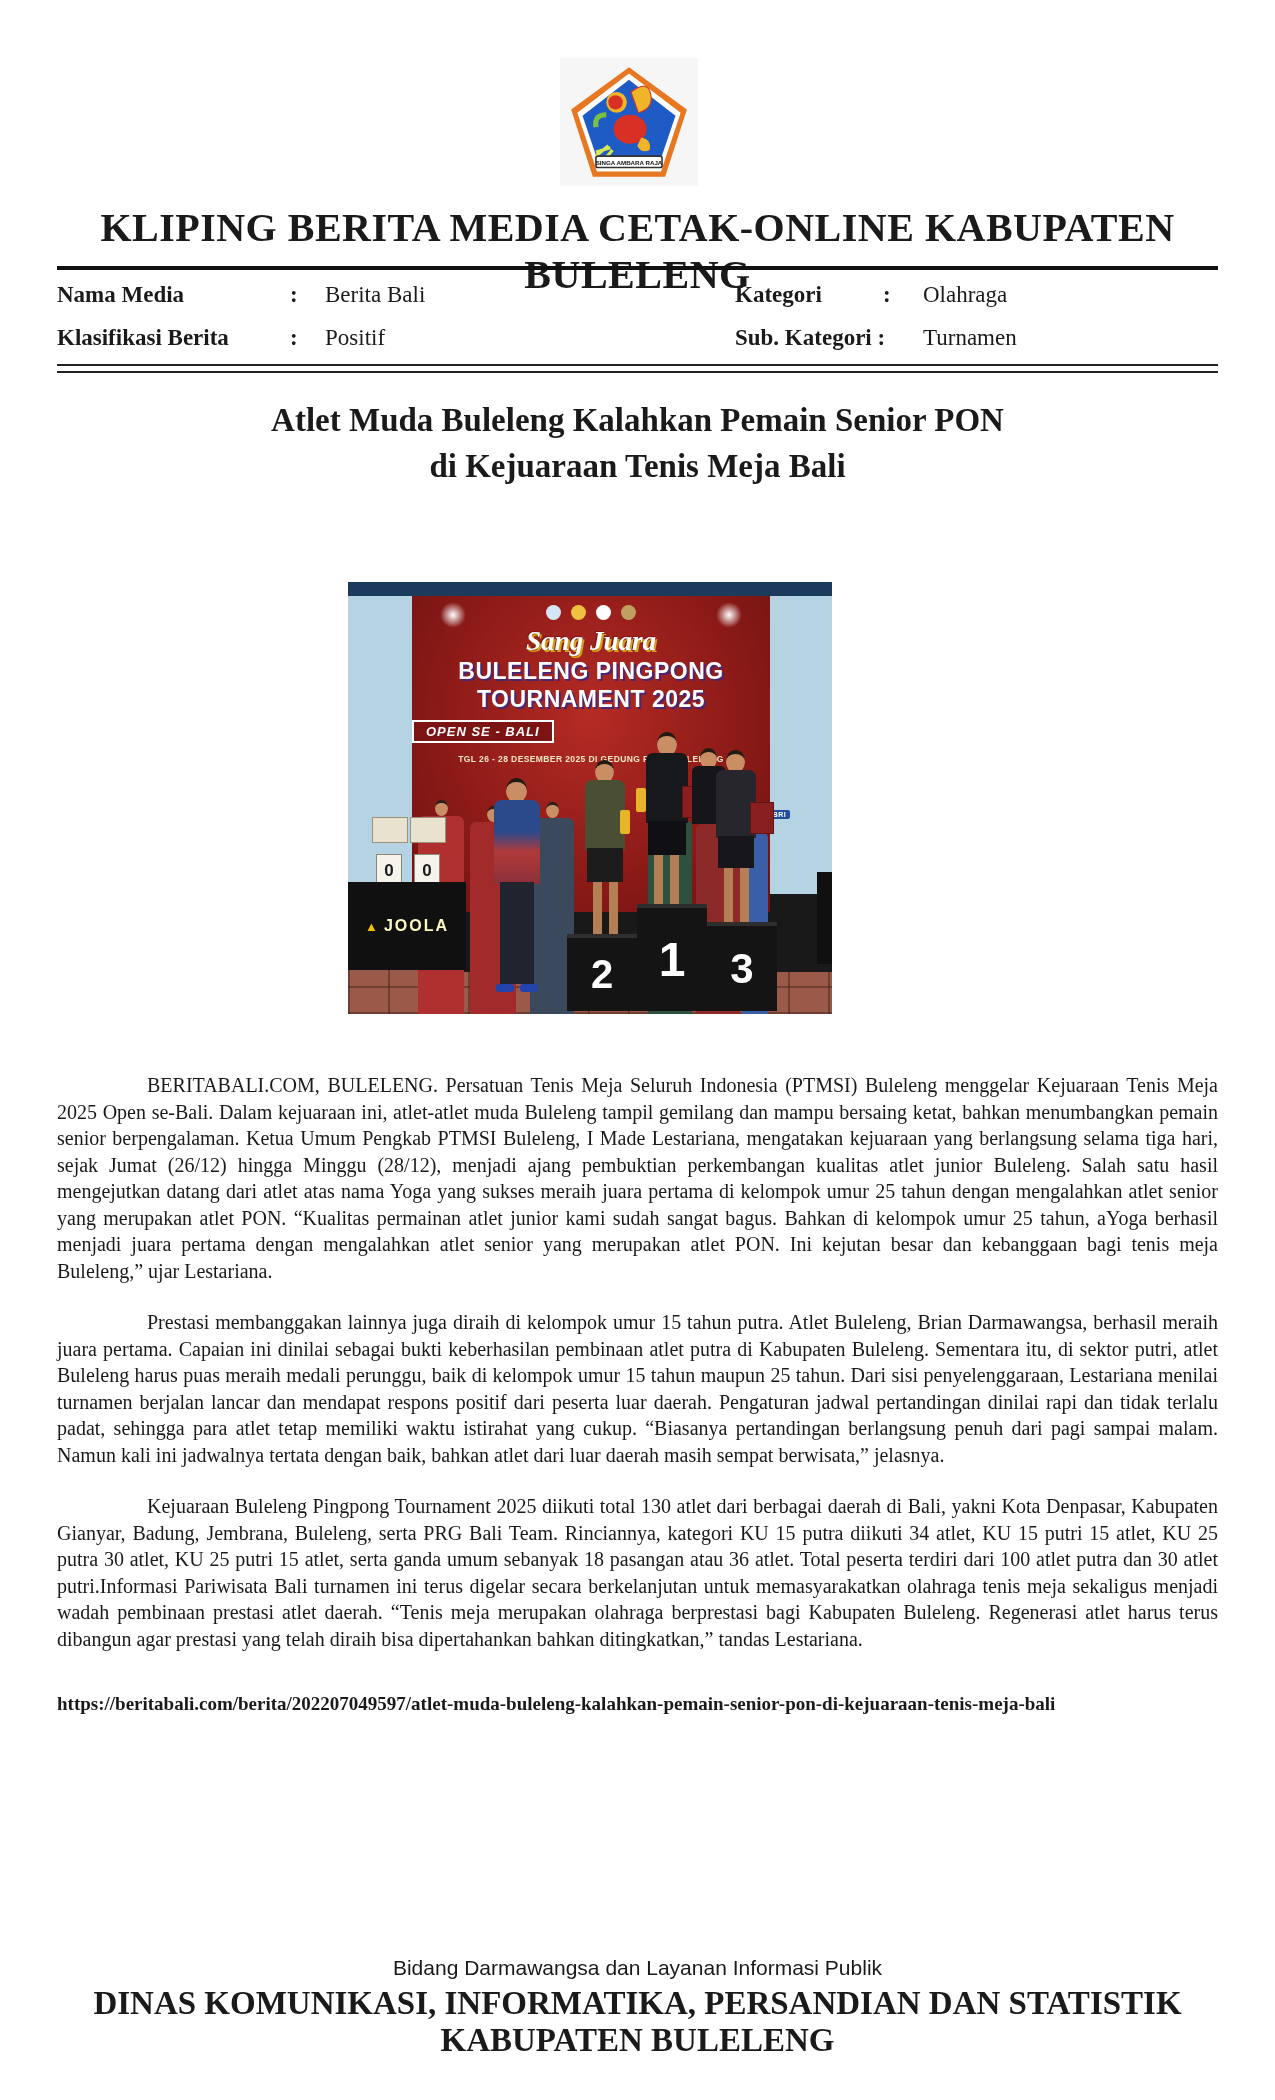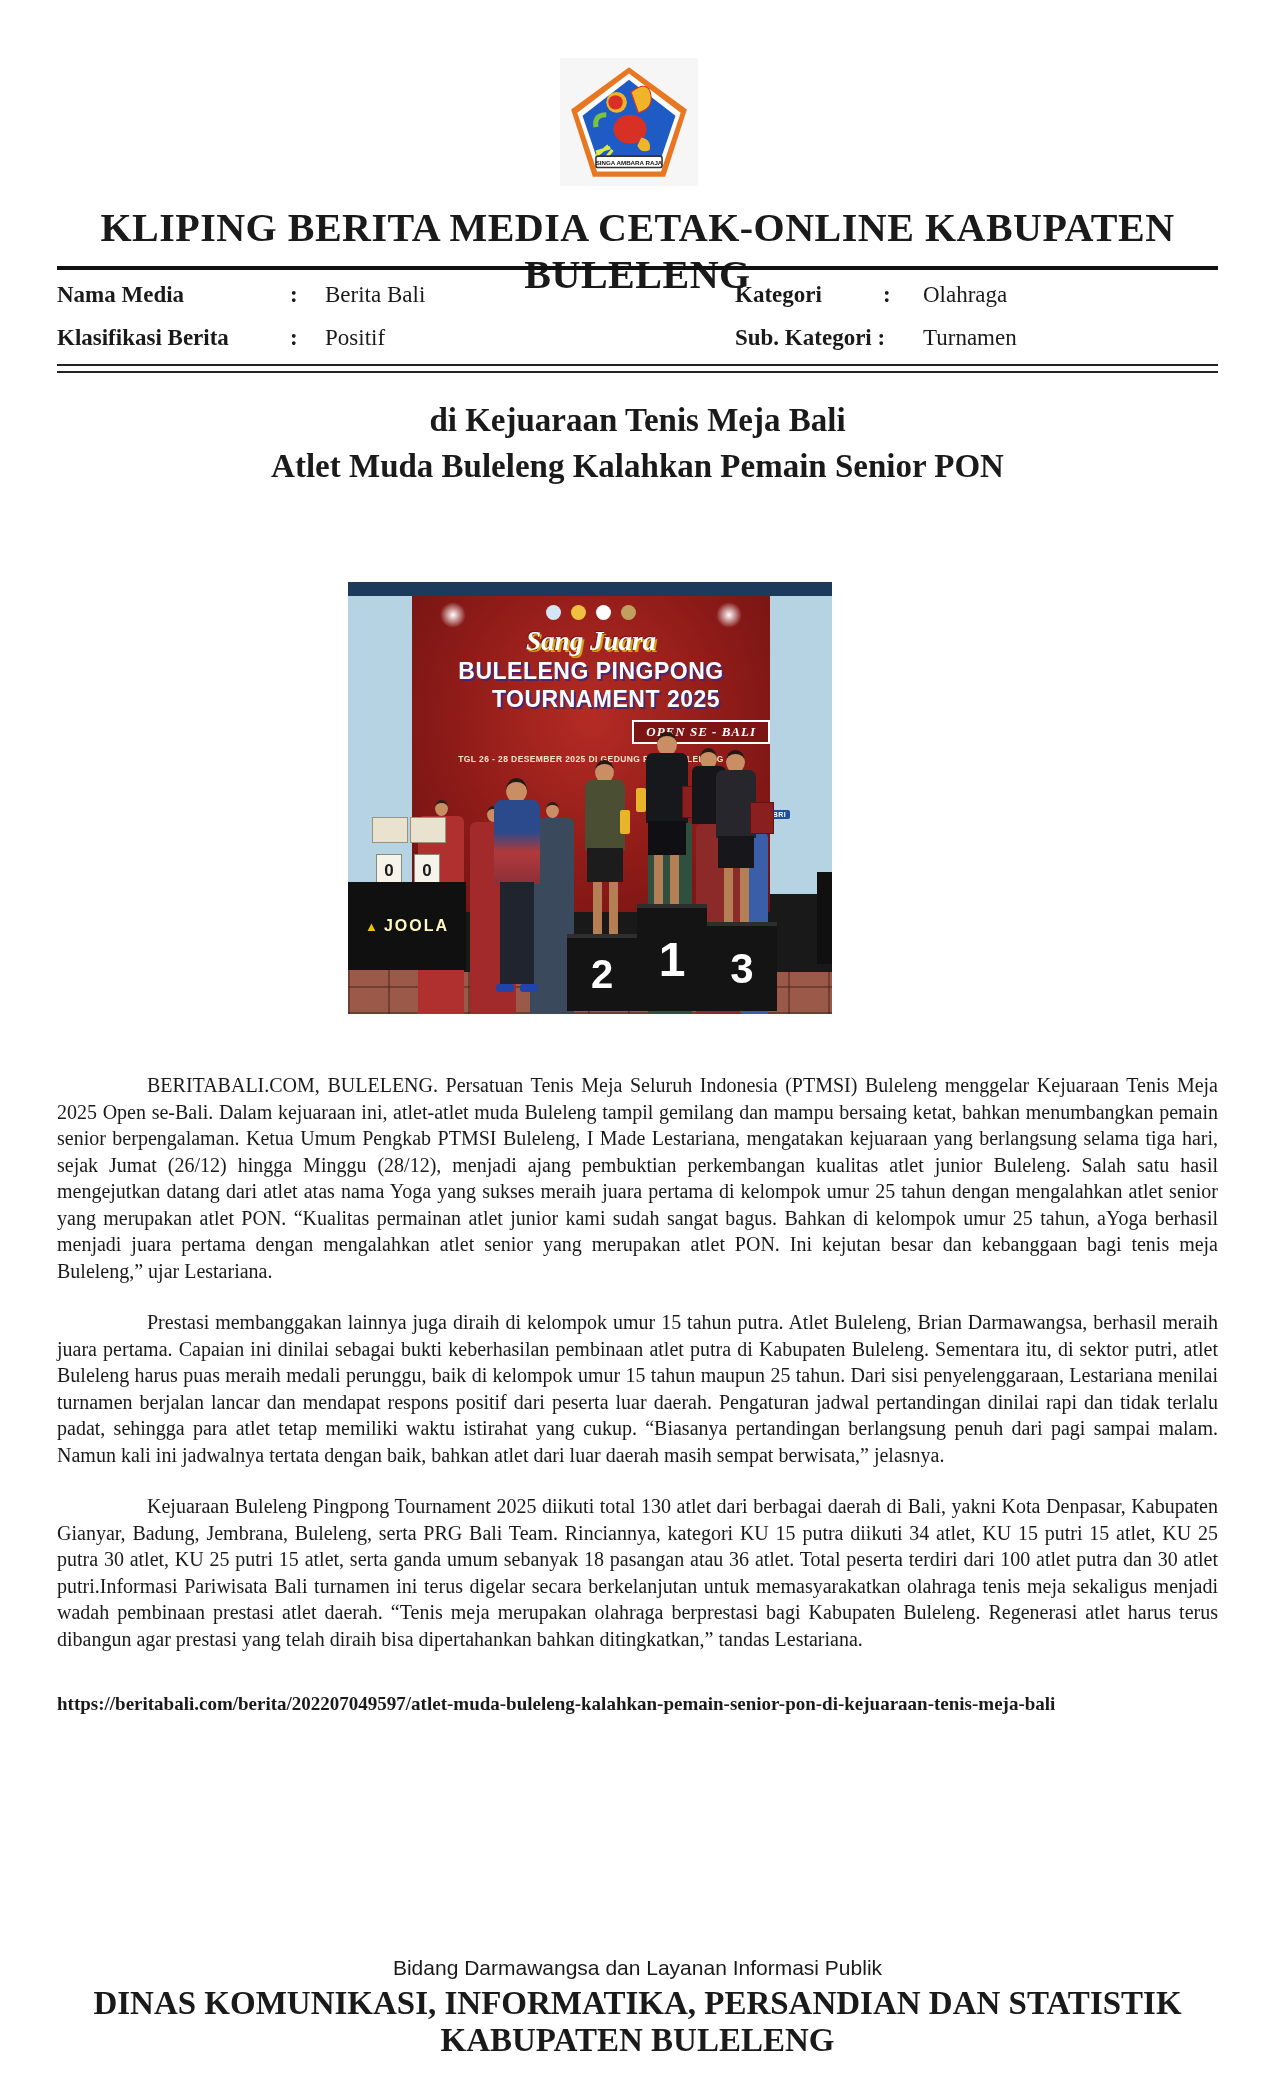--- a/index.html
+++ b/index.html
@@ -44,21 +44,21 @@
     background:radial-gradient(ellipse at 50% 38%,#b52b24 0%,#8e1b18 55%,#6d1211 100%);}
   .flare{position:absolute;top:6px;width:26px;height:26px;border-radius:50%;
     background:radial-gradient(circle,#ffffff 0%,rgba(255,255,255,0) 70%);}
   .b-logos{position:absolute;left:0;top:9px;width:100%;display:flex;justify-content:center;gap:10px;}
   .b-logos i{width:15px;height:15px;border-radius:50%;display:block;}
   .b-script{position:absolute;left:0;top:30px;width:100%;text-align:center;
     font-family:"Liberation Serif",serif;font-style:italic;font-weight:bold;font-size:27px;color:#fff;
     text-shadow:2px 2px 0 #d4a017,-1px -1px 0 #7c1414;}
   .b-big{position:absolute;left:0;width:100%;text-align:center;font-weight:800;font-size:23px;
     color:#fff;letter-spacing:.5px;text-shadow:2px 2px 0 #4a2570;}
-  .b-open-wrap{position:absolute;left:0;top:124px;width:100%;text-align:right;font-family:Liberation Serif, serif;}
+  .b-open-wrap{position:absolute;left:0;top:124px;width:100%;text-align:left;}
   .b-open{display:inline-block;border:2px solid #fff;background:#7c1414;color:#fff;
     font-style:italic;font-weight:800;font-size:13px;padding:2px 12px;letter-spacing:1px;}
   .b-sched{position:absolute;left:0;top:158px;width:100%;text-align:center;
     font-size:8.5px;font-weight:bold;color:#f0e6c8;letter-spacing:.4px;}
   .sil{position:absolute;bottom:0;}
   .sil .sh{width:13px;height:13px;border-radius:50%;background:#c98e63;margin:0 auto;border-top:3px solid #2a201a;}
   .sil .st{width:100%;height:999px;border-radius:6px 6px 0 0;}
   .card{position:absolute;background:#f6f3ea;border:1px solid #8a8a7a;color:#1a1a1a;
     font-weight:bold;display:flex;align-items:center;justify-content:center;}
   .frame{position:absolute;background:#e9e2cf;border:1px solid #9a927c;}
@@ -120,42 +120,42 @@
       <span class="mc">:</span>
       <span class="mv">Positif</span>
       <span class="mrl">Sub. Kategori :</span>
       <span class="mrc"></span>
       <span class="mrv">Turnamen</span>
     </div>
   </div>
   <div class="rule-double"></div>
 
   <div class="article-head">
+    <div class="t">Atlet Muda Buleleng Kalahkan Pemain Senior PON</div>
     <div class="t">di Kejuaraan Tenis Meja Bali</div>
-    <div class="t">Atlet Muda Buleleng Kalahkan Pemain Senior PON</div>
   </div>
 
   <div class="photo">
     <div class="p-stripe"></div>
     <div class="p-baseboard"></div>
     <div class="p-floor"></div>
     <div class="p-center-dark"></div>
 
     <div class="p-banner">
       <span class="flare" style="left:28px;"></span>
       <span class="flare" style="right:28px;"></span>
       <div class="b-logos">
         <i style="background:#d4e6f5;"></i>
         <i style="background:#f0c040;"></i>
         <i style="background:#ffffff;"></i>
         <i style="background:#c0a060;"></i>
       </div>
       <div class="b-script">Sang Juara</div>
       <div class="b-big" style="top:62px;">BULELENG PINGPONG</div>
-      <div class="b-big" style="top:90px;margin-left:15px;">TOURNAMENT 2025</div>
+      <div class="b-big" style="top:90px;">TOURNAMENT 2025</div>
       <div class="b-open-wrap">
         <span class="b-open">OPEN SE - BALI</span>
       </div>
       <div class="b-sched">TGL 26 - 28 DESEMBER 2025 DI GEDUNG PTMSI BULELENG</div>
 
       <div class="sil" style="left:6px;width:46px;height:112px;">
         <div class="sh"></div>
           <div class="st" style="background:#b03030;"></div>
         </div>
       <div class="sil" style="left:58px;width:46px;height:106px;">

